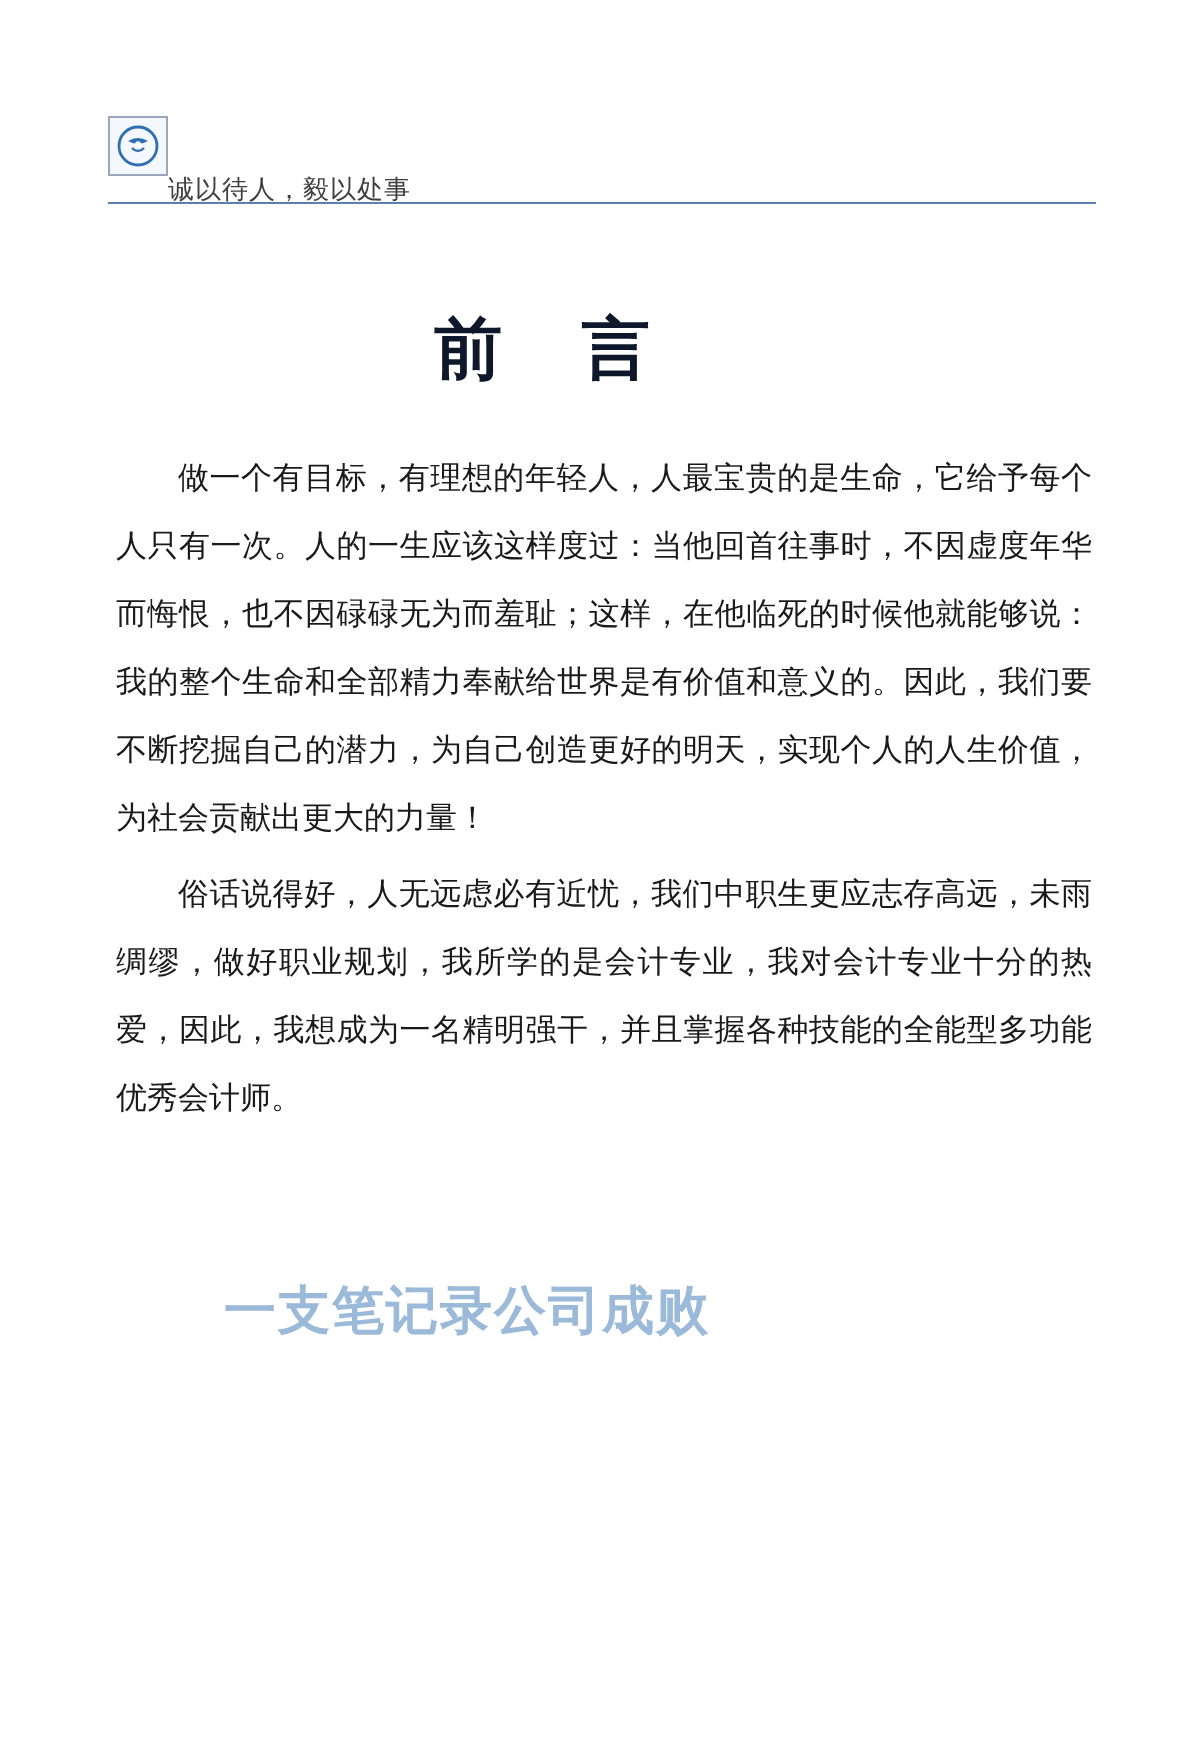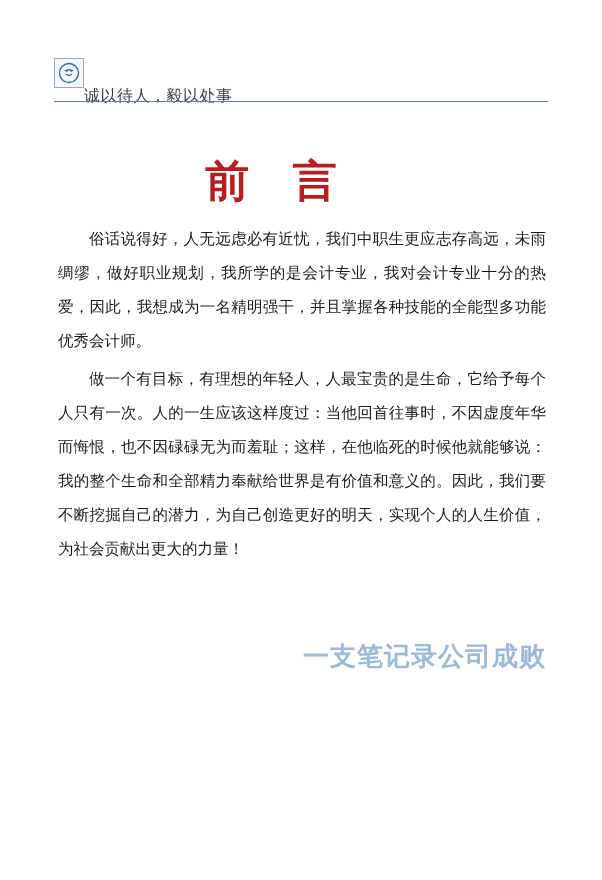--- a/index.html
+++ b/index.html
@@ -43,21 +43,21 @@
     justify-content: center;
   }
   .header-logo svg {
     display: block;
   }
   .header-slogan {
     position: absolute;
     left: 30px;
     top: 28px;
     font-family: "DejaVu Sans", "Liberation Sans", sans-serif;
-    font-size: 16px;
+    font-size: 13px;
     color: #3f3f3f;
     letter-spacing: 0.5px;
     white-space: nowrap;
   }
   .header-rule {
     position: absolute;
     left: 0px;
     top: 43px;
     width: 494px;
     height: 0;
@@ -66,22 +66,22 @@
 
   
   .doc-title {
     position: absolute;
     left: 0;
     top: 152px;
     width: 542px;
     text-align: center;
     font-family: "DejaVu Sans", "Liberation Sans", sans-serif;
     font-weight: bold;
-    font-size: 44px;
-    color: #b91c1c;
+    font-size: 34px;
+    color: #0f172a;
     letter-spacing: 14px;
     text-indent: 14px;
   }
 
   
   .body-text {
     position: absolute;
     left: 58px;
     top: 222px;
     width: 488px;
@@ -105,21 +105,20 @@
     width: 488px;
     font-family: "DejaVu Sans", "Liberation Sans", sans-serif;
     font-weight: bold;
     font-size: 26px;
     color: #9bb9d8;
     letter-spacing: 1px;
     line-height: 48px;
   }
   .slogan-line-1 {
     padding-left: 54px;
-    text-align: right;
   }
   .slogan-line-2 {
     padding-left: 186px;
   }
 </style>
 </head>
 <body>
 
 <div class="page">
 
@@ -132,21 +131,21 @@
         <circle cx="12" cy="11" r="1.4" fill="#ffffff"></circle>
       </svg>
     </div>
     <div class="header-slogan">诚以待人，毅以处事</div>
     <div class="header-rule"></div>
   </div>
 
   <div class="doc-title">前 言</div>
 
   <div class="body-text">
+    <p>做一个有目标，有理想的年轻人，人最宝贵的是生命，它给予每个人只有一次。人的一生应该这样度过：当他回首往事时，不因虚度年华而悔恨，也不因碌碌无为而羞耻；这样，在他临死的时候他就能够说：我的整个生命和全部精力奉献给世界是有价值和意义的。因此，我们要不断挖掘自己的潜力，为自己创造更好的明天，实现个人的人生价值，为社会贡献出更大的力量！</p>
     <p>俗话说得好，人无远虑必有近忧，我们中职生更应志存高远，未雨绸缪，做好职业规划，我所学的是会计专业，我对会计专业十分的热爱，因此，我想成为一名精明强干，并且掌握各种技能的全能型多功能优秀会计师。</p>
-    <p>做一个有目标，有理想的年轻人，人最宝贵的是生命，它给予每个人只有一次。人的一生应该这样度过：当他回首往事时，不因虚度年华而悔恨，也不因碌碌无为而羞耻；这样，在他临死的时候他就能够说：我的整个生命和全部精力奉献给世界是有价值和意义的。因此，我们要不断挖掘自己的潜力，为自己创造更好的明天，实现个人的人生价值，为社会贡献出更大的力量！</p>
   </div>
 
   <div class="slogan-block">
     <div class="slogan-line-1">一支笔记录公司成败</div>
   </div>
 
 </div>
 
 </body></html>

